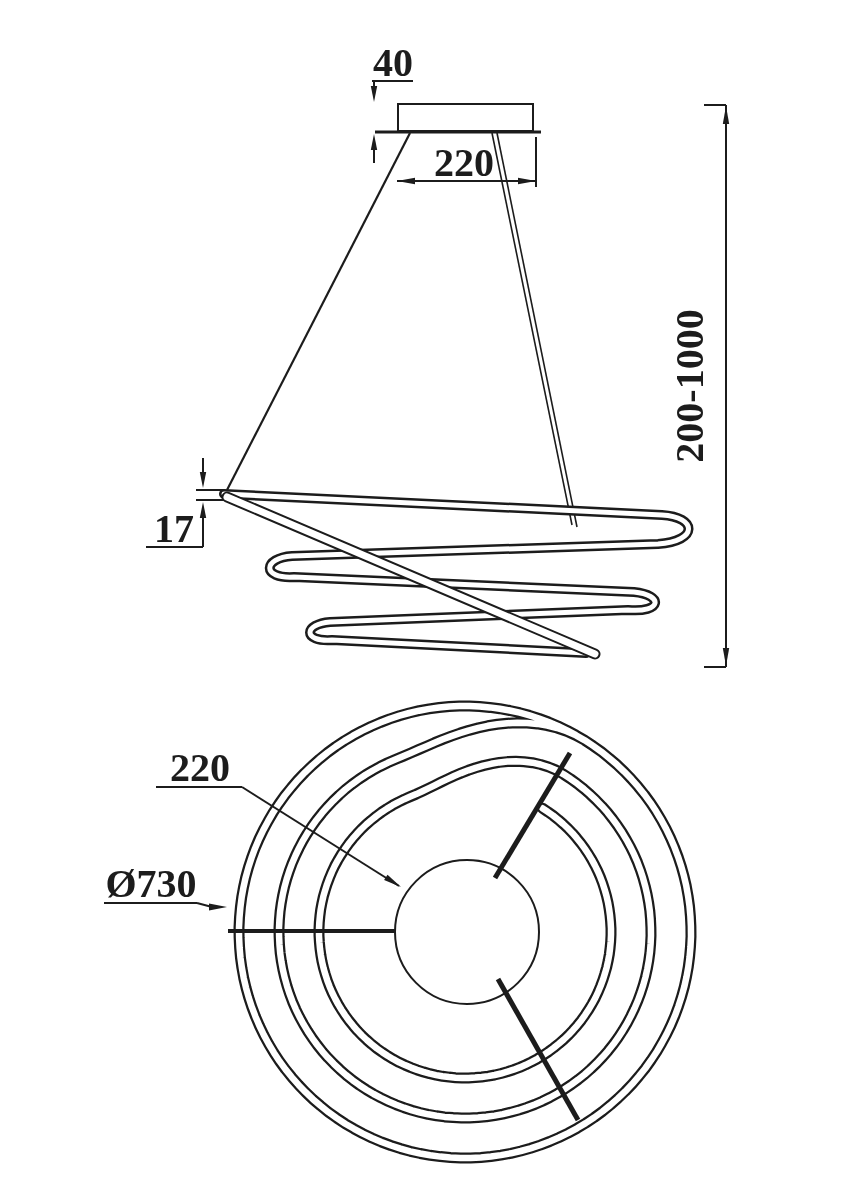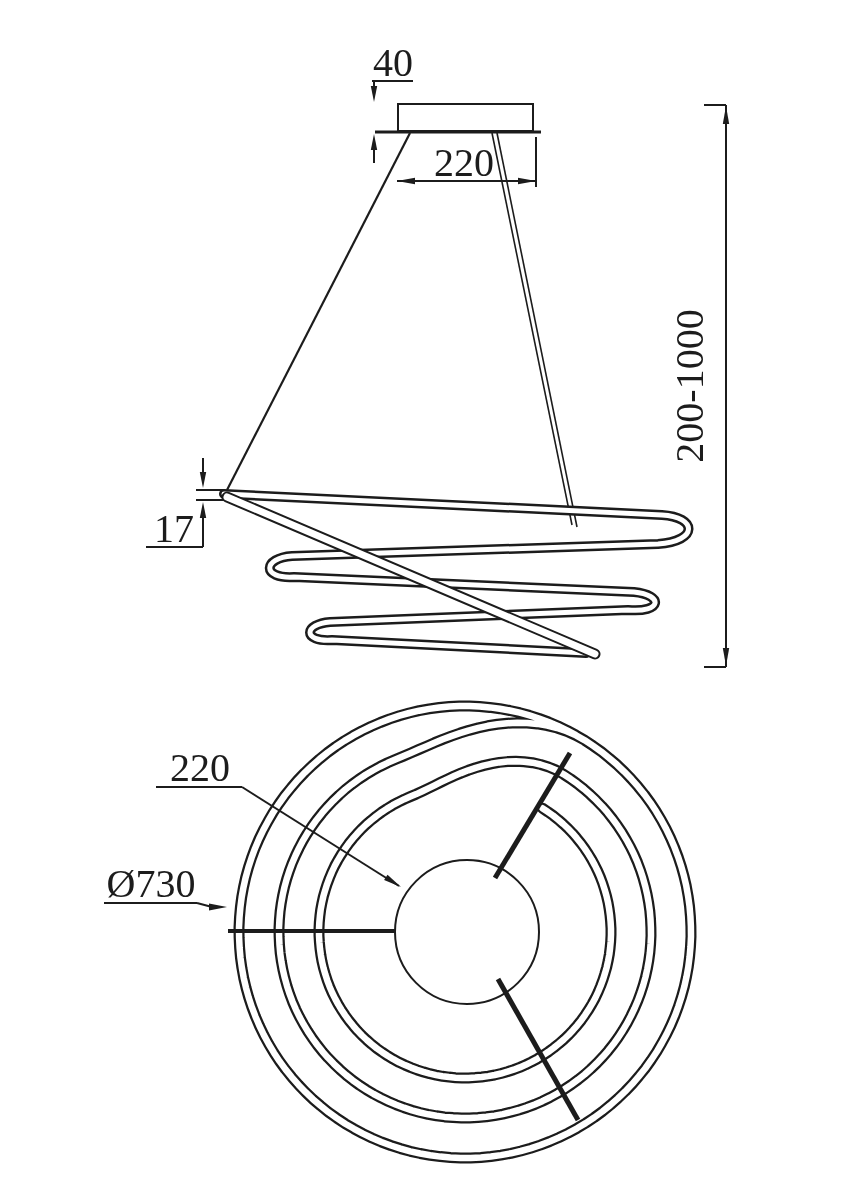--- a/index.html
+++ b/index.html
@@ -1,16 +1,16 @@
 <!DOCTYPE html>
 <html><head>
 <meta charset="utf-8">
 <style>
   html,body{margin:0;padding:0;background:#ffffff;}
-  .stage{position:relative;width:848px;height:1200px;background:#ffffff;overflow:hidden;}
+  .stage{position:relative;width:848px;height:1200px;background:#ffffff;overflow:hidden;font-weight:bold;}
   svg{display:block;}
   text{font-family:"Liberation Serif","DejaVu Serif",serif;font-size:40px;fill:#1c1c1c;}
   .ln{stroke:#1c1c1c;fill:none;}
   .arr{fill:#1c1c1c;stroke:none;}
   .tube-out{stroke:#1c1c1c;fill:none;stroke-linecap:round;stroke-linejoin:round;}
   .tube-in{stroke:#ffffff;fill:none;stroke-linecap:round;stroke-linejoin:round;}
 </style>
 </head>
 <body>
 

